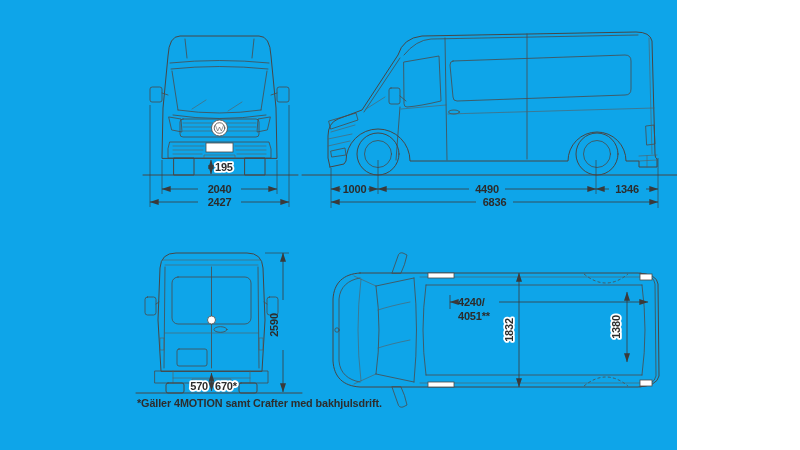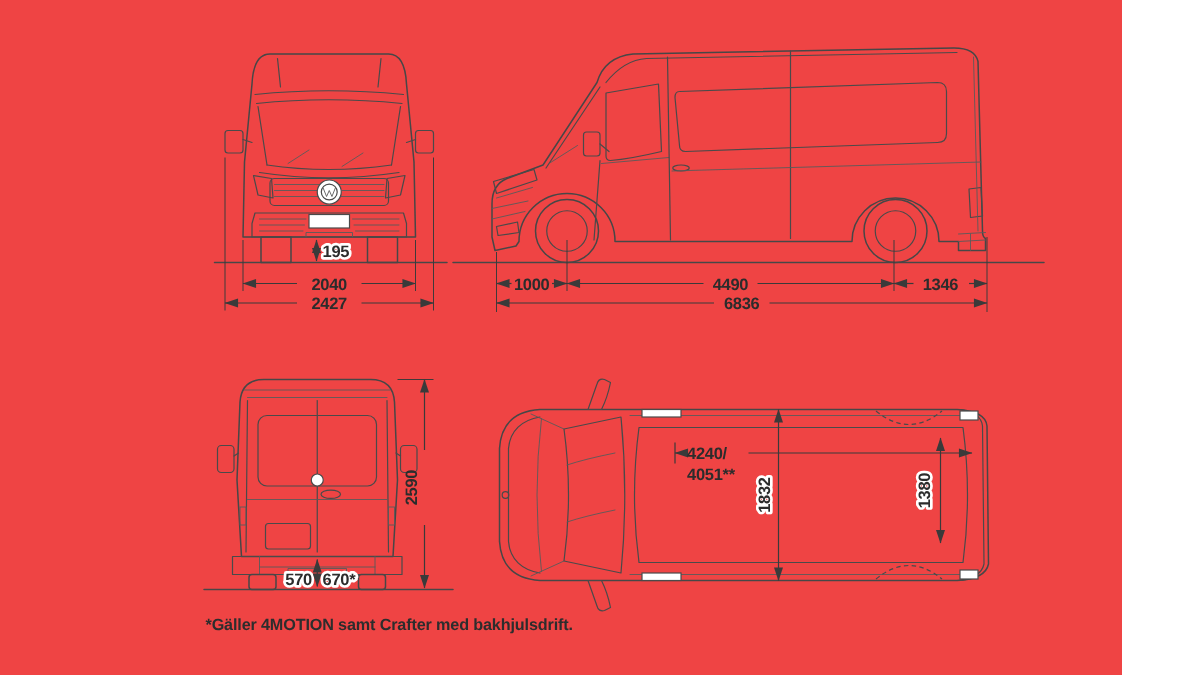--- a/index.html
+++ b/index.html
@@ -1,31 +1,31 @@
 <!DOCTYPE html>
 <html><head>
 <meta charset="utf-8">
 <style>
   html,body{margin:0;padding:0;background:#fff}
-  .canvas{position:relative;width:748px;height:450px;background:#ef4444;overflow:hidden;
+  .canvas{position:relative;width:677px;height:450px;background:#0ea5e9;overflow:hidden;
           font-family:"Liberation Sans",sans-serif}
   .view{position:absolute}
   
   .o{fill:none;stroke:#474747;stroke-width:1;stroke-linecap:round;stroke-linejoin:round}
   .d{fill:none;stroke:#4a4a4a;stroke-width:.8;stroke-linecap:round;stroke-linejoin:round}
   .t{fill:none;stroke:#5a5a5a;stroke-width:.6;stroke-linecap:round}
   .wf{fill:#fff;stroke:#4a4a4a;stroke-width:.8}
   .dash{fill:none;stroke:#4a4a4a;stroke-width:.8;stroke-dasharray:3 2.2}
   .ext{stroke:#3a3a3a;stroke-width:.65}
   .dim{stroke:#3a3a3a;stroke-width:.8;fill:none}
   .dt{font:700 11px "Liberation Sans",sans-serif;fill:#2c2c2c;letter-spacing:-.2px}
   .mid{text-anchor:middle}
   .end{text-anchor:end}
   .halo{paint-order:stroke;stroke:#fff;stroke-width:3.5;stroke-linejoin:round}
-  .footnotes{position:absolute;left:137px;top:410px;
+  .footnotes{position:absolute;left:137px;top:396px;
              font:700 10.8px/15px "Liberation Sans",sans-serif;color:#2d2d2d;letter-spacing:-.1px}
 </style>
 </head>
 <body>
 
 <div class="canvas">
 
   <svg class="view" style="left:140px;top:8px" width="170" height="204" viewBox="0 0 170 204">
     <defs>
       <marker id="arwF" markerWidth="10" markerHeight="8" refX="9.2" refY="4" orient="auto-start-reverse" markerUnits="userSpaceOnUse">

